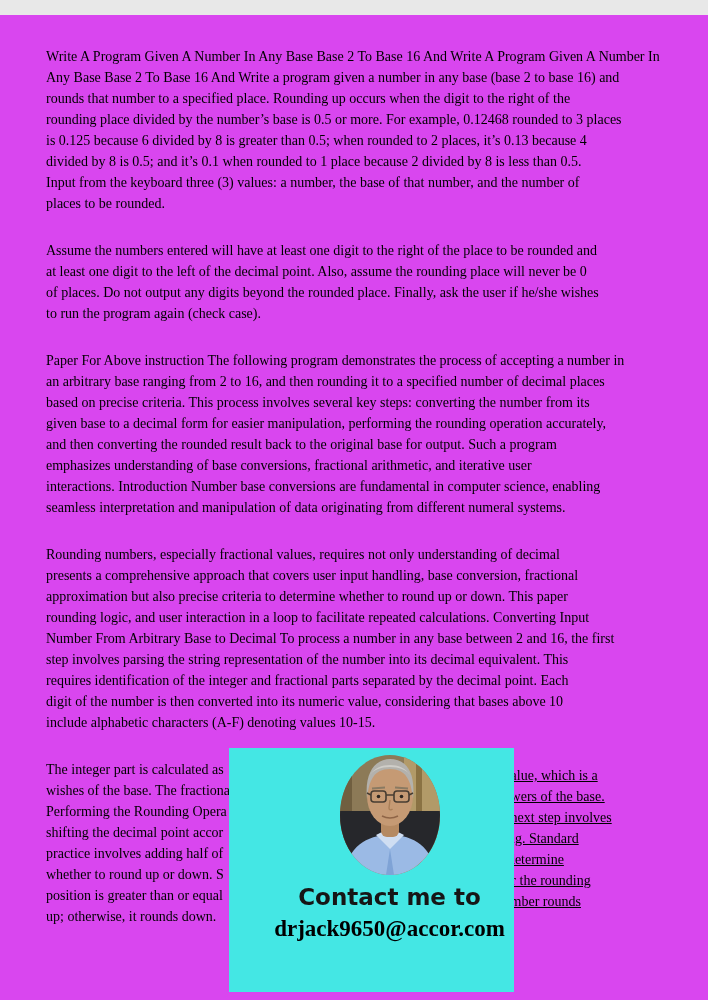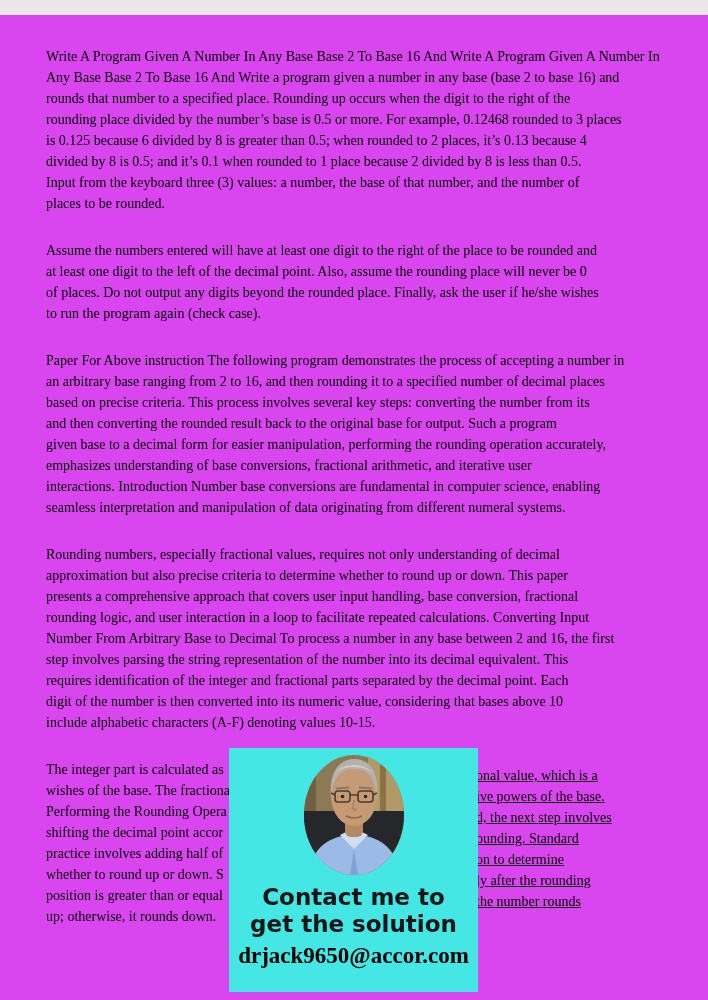--- a/index.html
+++ b/index.html
@@ -8,21 +8,21 @@
     font-family:"Liberation Serif", serif; font-size:14px; color:#000;
     overflow:hidden; margin:15px auto;
   }
   .content { position:absolute; left:46px; top:31px; width:660px; }
   .para { margin:0 0 26px 0; }
   .para:last-child { margin-bottom:0; }
   .ln { position:relative; height:21px; line-height:21px; white-space:pre; }
   .ln .rt { position:absolute; left:430px; top:6px; white-space:pre;text-decoration:underline; }
   .promo {
     position:absolute; left:229px; top:733px; width:249px; height:244px;
-    background:#44e7e4; z-index:5; text-align:center;
+    background:#44e7e4; z-index:5; text-align:center;padding-left:36px;
   }
   .photo { width:100px; height:120px; margin:7px auto 0 auto; }
   .photo svg { display:block; }
   .headline {
     margin-top:9px; font-family:"DejaVu Sans", sans-serif; font-weight:700;
     font-size:23px; line-height:27px; color:#161616;
   }
   .email {
     margin-top:5px; font-family:"Liberation Serif", serif; font-weight:700;
     font-size:23px; line-height:25px; color:#000000;
@@ -47,30 +47,30 @@
     <div class="para">
         <div class="ln">Assume the numbers entered will have at least one digit to the right of the place to be rounded and</div>
         <div class="ln">at least one digit to the left of the decimal point. Also, assume the rounding place will never be 0</div>
         <div class="ln">of places. Do not output any digits beyond the rounded place. Finally, ask the user if he/she wishes</div>
         <div class="ln">to run the program again (check case).</div>
       </div>
     <div class="para">
         <div class="ln">Paper For Above instruction The following program demonstrates the process of accepting a number in</div>
         <div class="ln">an arbitrary base ranging from 2 to 16, and then rounding it to a specified number of decimal places</div>
         <div class="ln">based on precise criteria. This process involves several key steps: converting the number from its</div>
+        <div class="ln">given base to a decimal form for easier manipulation, performing the rounding operation accurately,</div>
         <div class="ln">and then converting the rounded result back to the original base for output. Such a program</div>
-        <div class="ln">given base to a decimal form for easier manipulation, performing the rounding operation accurately,</div>
         <div class="ln">emphasizes understanding of base conversions, fractional arithmetic, and iterative user</div>
         <div class="ln">interactions. Introduction Number base conversions are fundamental in computer science, enabling</div>
         <div class="ln">seamless interpretation and manipulation of data originating from different numeral systems.</div>
       </div>
     <div class="para">
         <div class="ln">Rounding numbers, especially fractional values, requires not only understanding of decimal</div>
+        <div class="ln">presents a comprehensive approach that covers user input handling, base conversion, fractional</div>
         <div class="ln">approximation but also precise criteria to determine whether to round up or down. This paper</div>
-        <div class="ln">presents a comprehensive approach that covers user input handling, base conversion, fractional</div>
         <div class="ln">rounding logic, and user interaction in a loop to facilitate repeated calculations. Converting Input</div>
         <div class="ln">Number From Arbitrary Base to Decimal To process a number in any base between 2 and 16, the first</div>
         <div class="ln">step involves parsing the string representation of the number into its decimal equivalent. This</div>
         <div class="ln">requires identification of the integer and fractional parts separated by the decimal point. Each</div>
         <div class="ln">digit of the number is then converted into its numeric value, considering that bases above 10</div>
         <div class="ln">include alphabetic characters (A-F) denoting values 10-15.</div>
       </div>
     <div class="para">
         <div class="ln"><span class="lt">The integer part is calculated as</span><span class="rt">onal value, which is a</span></div>
         <div class="ln"><span class="lt">wishes of the base. The fractiona</span><span class="rt">ive powers of the base.</span></div>
@@ -112,18 +112,17 @@
           <path d="M31,40 L27,38 M69,40 L73,38" stroke="#473d32" stroke-width="1.4" fill="none"></path>
           <circle cx="38.5" cy="41.5" r="1.8" fill="#2e2620"></circle>
           <circle cx="61.5" cy="41.5" r="1.8" fill="#2e2620"></circle>
           <path d="M50,45 L49,53 C49,55 51,55.5 52.5,54" stroke="#a97f58" stroke-width="1.4" fill="none"></path>
           <path d="M42,61 C47,63.5 53,63.5 58,61" stroke="#8f6547" stroke-width="1.6" fill="none"></path>
         </g>
       </svg>
     </div>
     <div class="headline" style="color: rgb(22, 22, 22);">
       <div>Contact me to</div>
-      <div>get the solution</div>
     </div>
     <div class="email">drjack9650@accor.com</div>
   </div>
 
 </div>
 
 </body></html>

